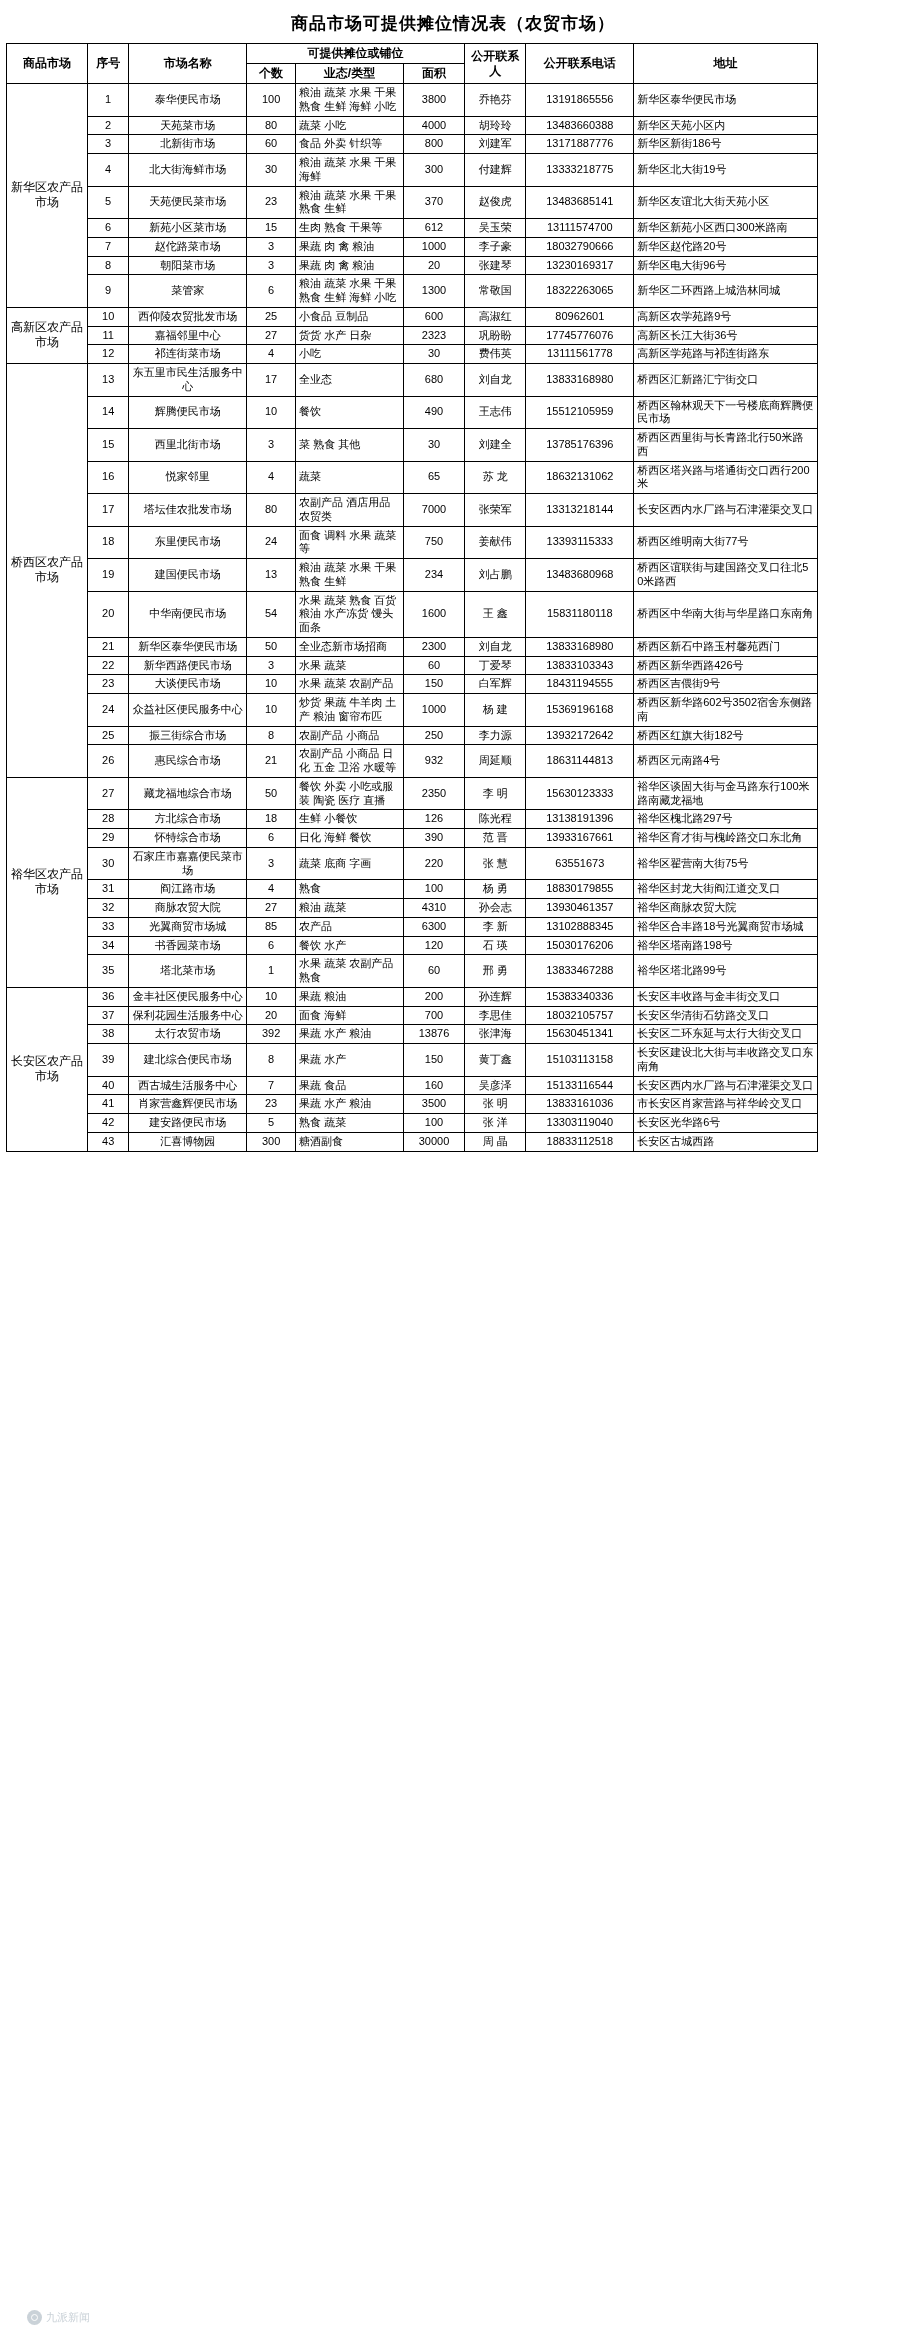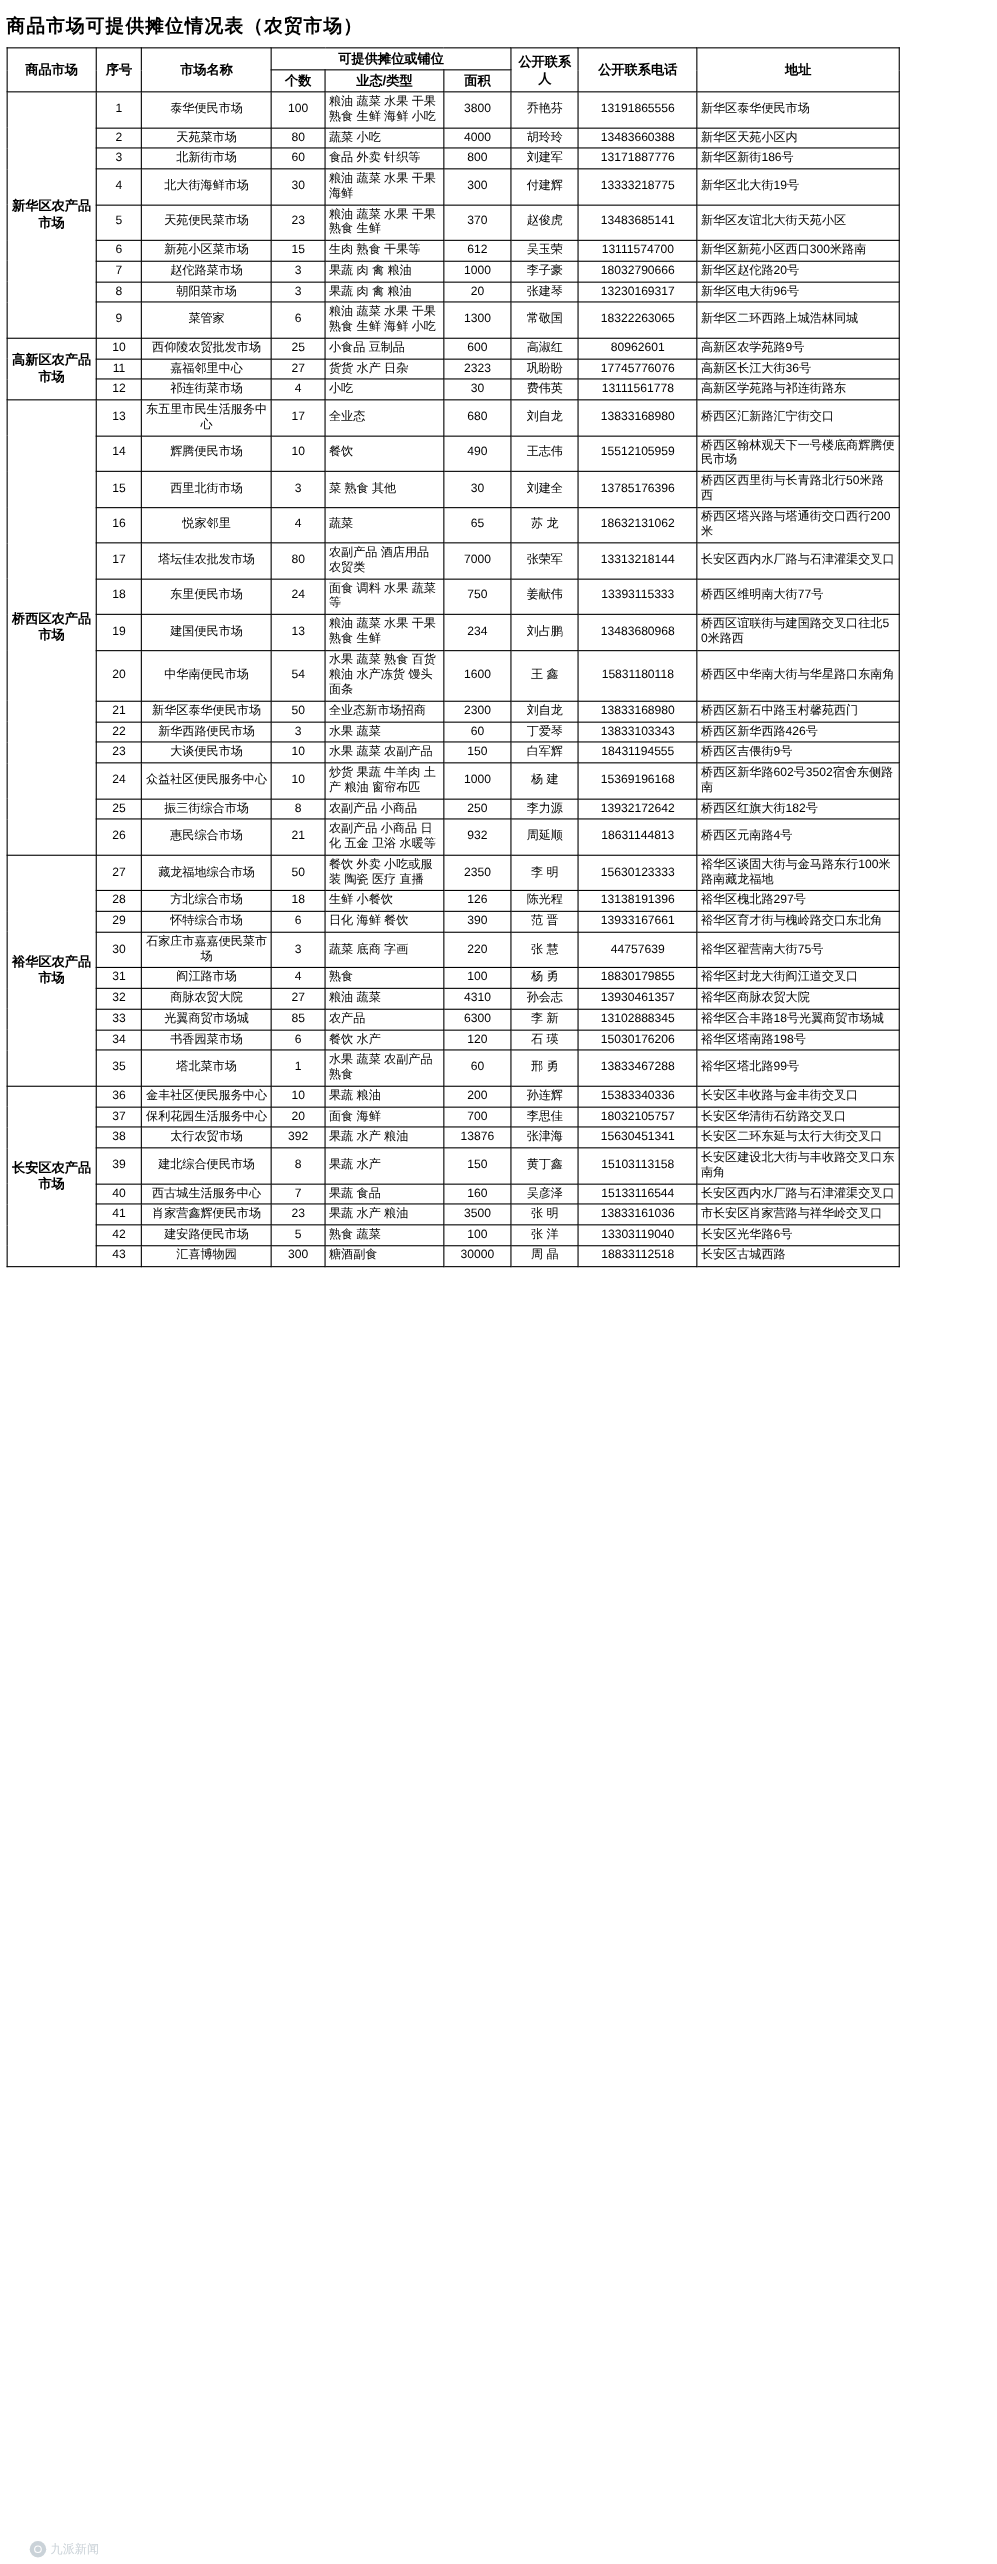--- a/index.html
+++ b/index.html
@@ -1,24 +1,24 @@
 <!DOCTYPE html>
 <html><head>
 <meta charset="utf-8">
 <style>
   html,body{margin:0;padding:0;background:#ffffff;}
   body{font-family:"Liberation Sans","DejaVu Sans",sans-serif;color:#000;}
   #page{width:906px;min-height:2331px;position:relative;background:#fff;box-sizing:border-box;padding:6px 6px 0 6px;}
-  .title{font-size:17px;font-weight:bold;letter-spacing:1px;padding:6px 0 8px 0;}
+  .title{text-align:center;font-size:17px;font-weight:bold;letter-spacing:1px;padding:6px 0 8px 0;}
   table{border-collapse:collapse;width:812px;table-layout:fixed;}
   th,td{border:1px solid #000;font-size:11px;padding:2px 3px;vertical-align:middle;line-height:1.25;}
   th{text-align:center;font-weight:bold;font-size:12px;}
   td.c{text-align:center;}
   td.l{text-align:left;}
-  .grp{text-align:center;font-weight:bold;font-size:12px;}
+  .grp{text-align:center;font-weight:normal;font-size:12px;}
   .wrap{word-break:break-all;}
   .watermark{position:absolute;left:27px;bottom:6px;display:flex;align-items:center;gap:4px;opacity:.75;}
   .wm-circle{width:15px;height:15px;border-radius:50%;background:#b9c3cb;display:inline-block;position:relative;}
   .wm-circle:after{content:"";position:absolute;left:4px;top:4px;width:7px;height:7px;border:1.5px solid #fff;border-radius:50%;box-sizing:border-box;}
   .wm-text{font-size:11px;color:#b9c3cb;}
   col.c1{width:66px}col.c2{width:34px}col.c3{width:96px}col.c4{width:40px}
   col.c5{width:88px}col.c6{width:50px}col.c7{width:50px}col.c8{width:88px}col.c9{width:150px}
 </style>
 </head>
 <body>
@@ -349,21 +349,21 @@
           <td class="c">13933167661</td>
           <td class="l wrap">裕华区育才街与槐岭路交口东北角</td>
         </tr>
         <tr>
           <td class="c">30</td>
           <td class="c wrap">石家庄市嘉嘉便民菜市场</td>
           <td class="c">3</td>
           <td class="l wrap">蔬菜 底商 字画</td>
           <td class="c">220</td>
           <td class="c wrap">张 慧</td>
-          <td class="c">44757639</td>
+          <td class="c">63551673</td>
           <td class="l wrap">裕华区翟营南大街75号</td>
         </tr>
         <tr>
           <td class="c">31</td>
           <td class="c wrap">阎江路市场</td>
           <td class="c">4</td>
           <td class="l wrap">熟食</td>
           <td class="c">100</td>
           <td class="c wrap">杨 勇</td>
           <td class="c">18830179855</td>

